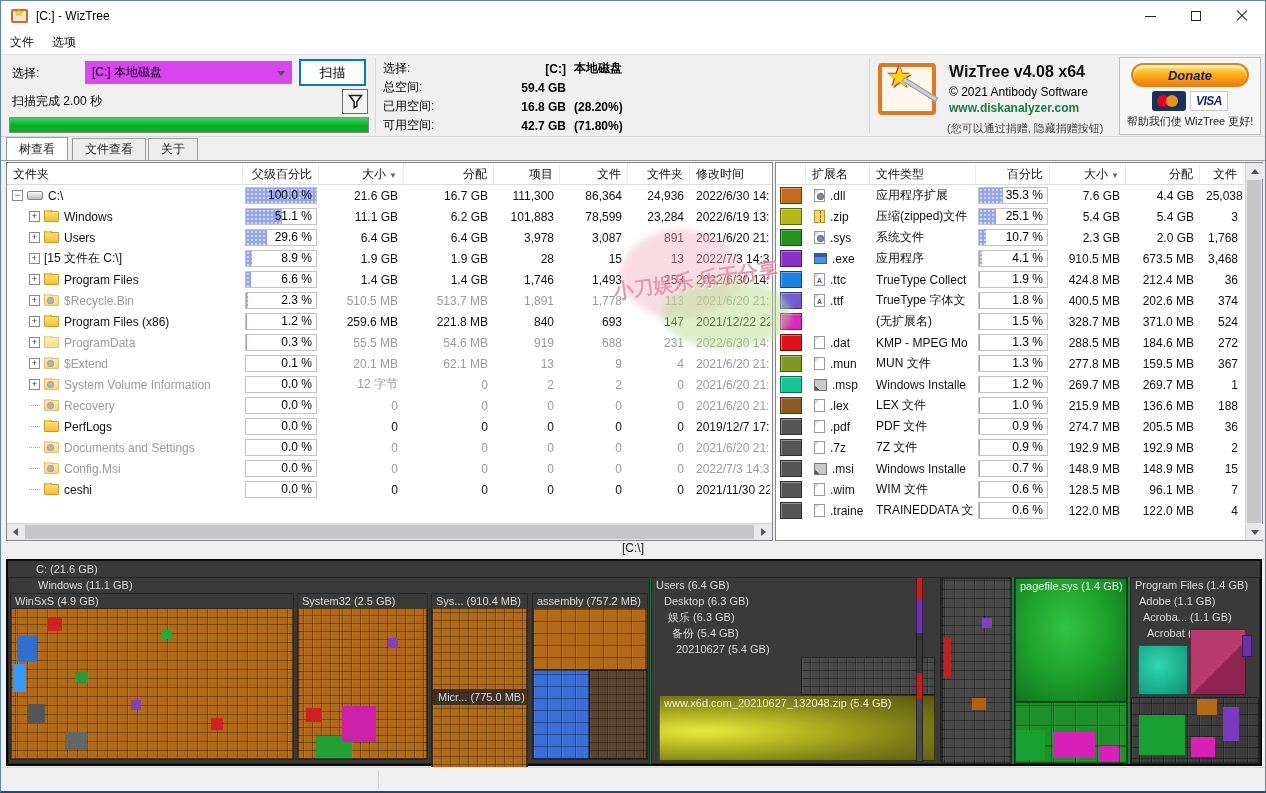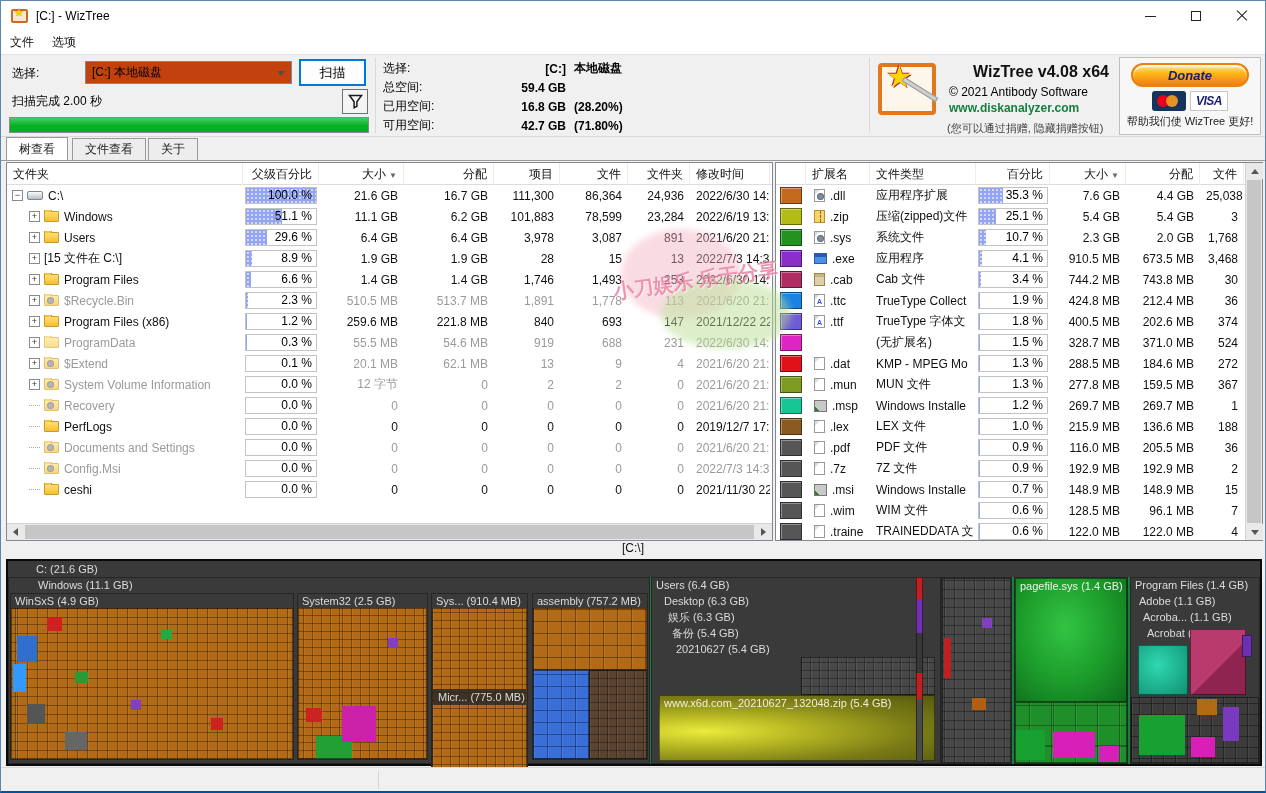--- a/index.html
+++ b/index.html
@@ -22,37 +22,37 @@
   .glyph-close::after{transform:rotate(-45deg);}
 
   
   #menubar{position:absolute;left:0;top:30px;width:100%;height:23px;background:#ffffff;display:flex;align-items:center;font-size:12px;}
   .menu-item{padding:3px 9px;color:#111;}
 
   
   #toolbar{position:absolute;left:0;top:53px;width:100%;height:83px;background:#f0f0f0;border-top:1px solid #e2e2e2;border-bottom:1px solid #d8d8d8;}
   .vsep{position:absolute;top:3px;bottom:3px;width:1px;background:#d9d9d9;}
   #lbl-select{position:absolute;left:11px;top:10px;font-size:12px;}
-  #drive-combo{position:absolute;left:84px;top:6px;width:207px;height:23px;background:#c2410c;border:1px solid #7a8a99;font-size:12px;display:flex;align-items:center;padding:0 22px 0 6px;}
+  #drive-combo{position:absolute;left:84px;top:6px;width:207px;height:23px;background:#d946ef;border:1px solid #7a8a99;font-size:12px;display:flex;align-items:center;padding:0 22px 0 6px;}
   #combo-arrow{position:absolute;right:6px;top:9px;width:0;height:0;border-left:4px solid transparent;border-right:4px solid transparent;border-top:5px solid #505050;}
   #scan-btn{position:absolute;left:298px;top:4px;width:67px;height:27px;background:#fdfdfd;border:2px solid #0078d7;font-size:13px;display:flex;align-items:center;justify-content:center;}
   #scan-status{position:absolute;left:11px;top:38px;font-size:12px;}
   #filter-btn{position:absolute;left:341px;top:34px;width:26px;height:25px;background:#f4f4f4;border:1px solid #707070;display:flex;align-items:center;justify-content:center;}
   #progress{position:absolute;left:8px;top:62px;width:360px;height:16px;border:1px solid #8a8a8a;background:#e6e6e6;}
   #progress .fill{height:100%;background:linear-gradient(#43cf63,#06b025 55%,#06b025);}
   
   #stats{position:absolute;left:382px;top:4px;font-size:12px;}
   .stat-row{display:grid;grid-template-columns:128px 55px auto;height:19px;align-items:center;}
   .stat-val{text-align:right;font-weight:bold;}
   .stat-extra{padding-left:8px;font-weight:bold;}
   
   #about-icon{position:absolute;left:877px;top:8px;width:58px;height:52px;background:#fdf6ea;border:4px solid #e07820;border-radius:4px;}
   #about-icon::before{content:"★";position:absolute;left:4px;top:-8px;font-size:30px;color:#ffd400;text-shadow:1px 1px 0 #a03040,-1px -1px 0 #a03040;}
   #about-icon::after{content:"";position:absolute;left:18px;top:20px;width:38px;height:3px;background:#cfcfcf;transform:rotate(32deg);border:1px solid #9a9a9a;}
-  #about-title{position:absolute;left:948px;top:8px;font-size:16px;font-weight:bold;color:#111;margin-left:24px;}
+  #about-title{position:absolute;left:948px;top:8px;font-size:16px;font-weight:bold;color:#111;}
   #about-copy{position:absolute;left:948px;top:30px;font-size:12px;color:#000000;}
   #about-site{position:absolute;left:948px;top:46px;font-size:12px;font-weight:bold;color:#15803d;}
   #about-note{position:absolute;left:946px;top:66px;font-size:11px;color:#444;}
   
   #donate-box{position:absolute;left:1118px;top:2px;width:142px;height:78px;background:#f7f7f7;border:1px solid #bfbfbf;text-align:center;}
   #donate-pill{margin:5px auto 0;width:118px;height:24px;border-radius:12px;background:linear-gradient(#ffe9a8,#fdb913 40%,#f7941d 75%,#f08010);border:2px solid #e8820a;display:flex;align-items:center;justify-content:center;font-size:13px;font-weight:bold;font-style:italic;color:#15216b;box-shadow:inset 0 2px 2px rgba(255,255,255,.8);}
   #cards{margin-top:4px;display:flex;justify-content:center;gap:4px;align-items:center;}
   #mc-icon{width:34px;height:20px;background:#16335c;border-radius:3px;position:relative;}
   #mc-icon::before{content:"";position:absolute;left:5px;top:4px;width:12px;height:12px;border-radius:50%;background:#eb001b;}
   #mc-icon::after{content:"";position:absolute;left:14px;top:4px;width:12px;height:12px;border-radius:50%;background:#f79e1b;opacity:.9;}
@@ -666,39 +666,20 @@
               <div class="pfill" style="width: 4.1%;"></div>
               <span class="ptext">4.1 %</span>
             </div>
           </div>
           <div class="cell r">910.5 MB</div>
           <div class="cell r">673.5 MB</div>
           <div class="cell r">3,468</div>
         </div>
         <div class="erow">
           <div>
-            <div class="swatch" style="background: rgb(176, 45, 100);"></div>
-          </div>
-          <div class="extcell">
-            <span class="fi cab"></span>
-            <span>.cab</span>
-          </div>
-          <div class="cell">Cab 文件</div>
-          <div>
-            <div class="pbar">
-              <div class="pfill" style="width: 3.4%;"></div>
-              <span class="ptext">3.4 %</span>
-            </div>
-          </div>
-          <div class="cell r">744.2 MB</div>
-          <div class="cell r">743.8 MB</div>
-          <div class="cell r">30</div>
-        </div>
-        <div class="erow">
-          <div>
             <div class="swatch" style="background: rgb(27, 130, 226);"></div>
           </div>
           <div class="extcell">
             <span class="fi font">A</span>
             <span>.ttc</span>
           </div>
           <div class="cell">TrueType Collect</div>
           <div>
             <div class="pbar">
               <div class="pfill" style="width: 1.9%;"></div>
@@ -831,21 +812,21 @@
             <span class="fi "></span>
             <span>.pdf</span>
           </div>
           <div class="cell">PDF 文件</div>
           <div>
             <div class="pbar">
               <div class="pfill" style="width: 0.9%;"></div>
               <span class="ptext">0.9 %</span>
             </div>
           </div>
-          <div class="cell r">116.0 MB</div>
+          <div class="cell r">274.7 MB</div>
           <div class="cell r">205.5 MB</div>
           <div class="cell r">36</div>
         </div>
         <div class="erow">
           <div>
             <div class="swatch" style="background: rgb(86, 86, 86);"></div>
           </div>
           <div class="extcell">
             <span class="fi "></span>
             <span>.7z</span>

